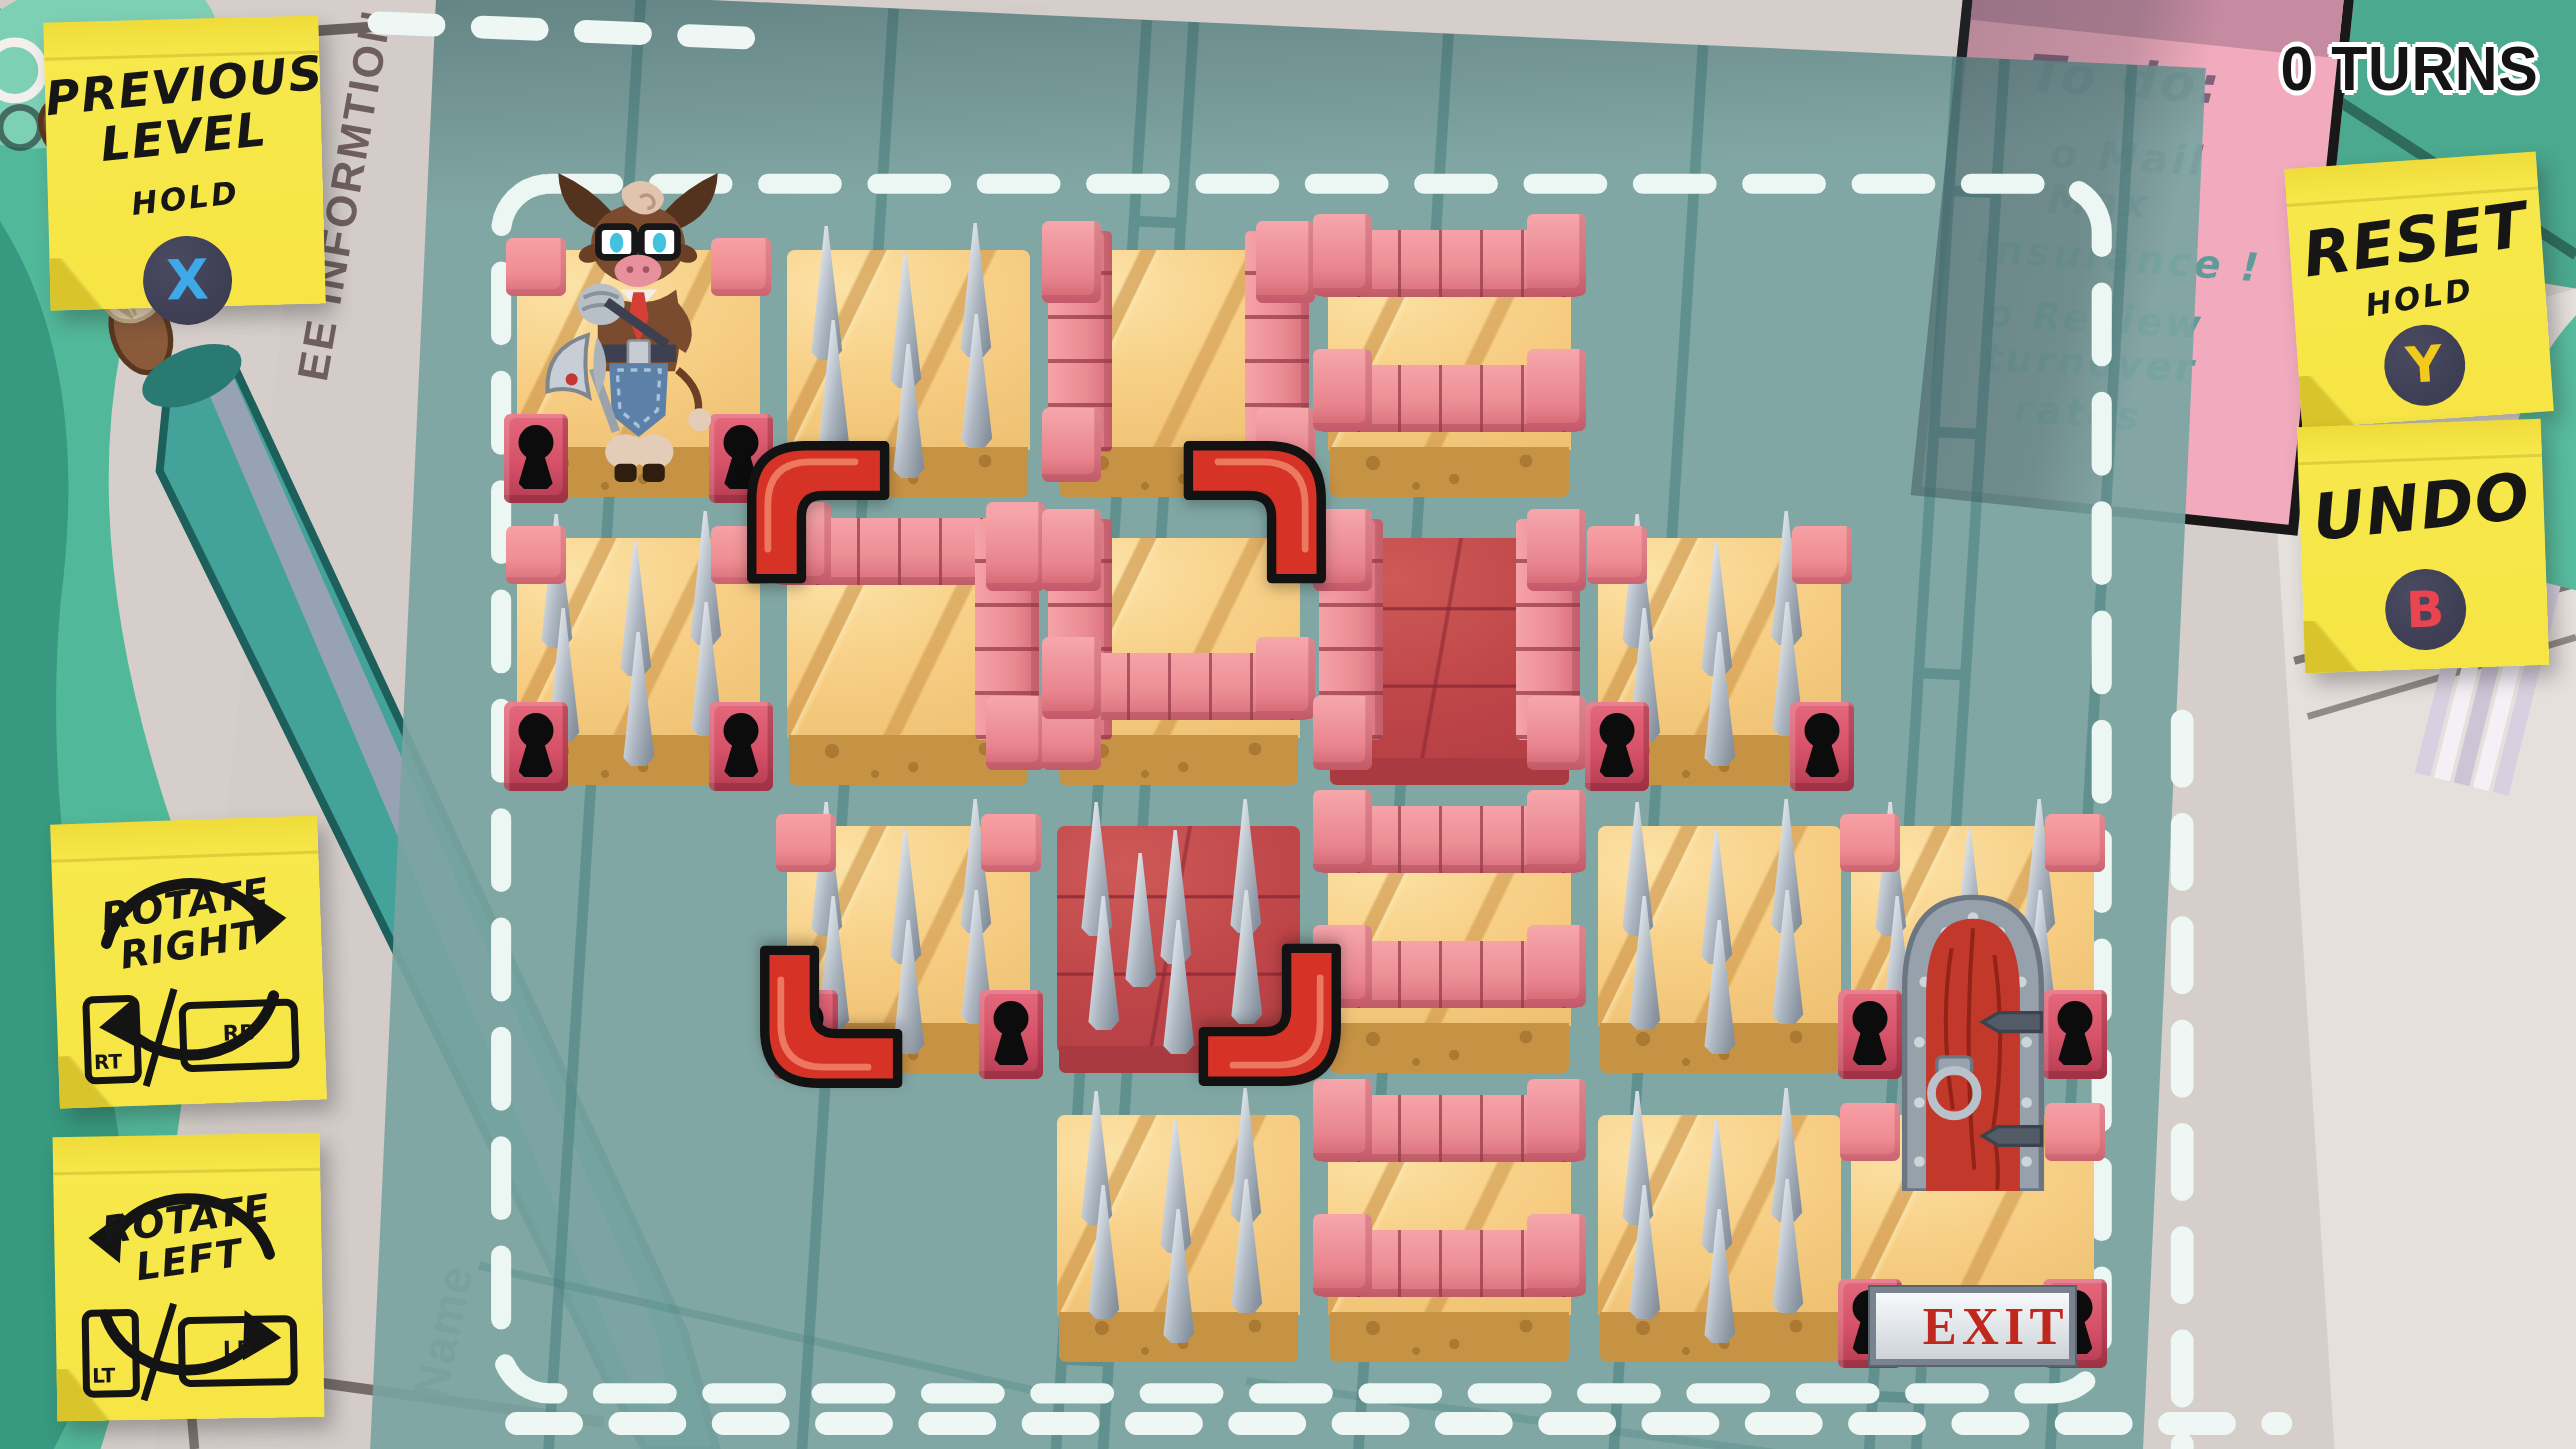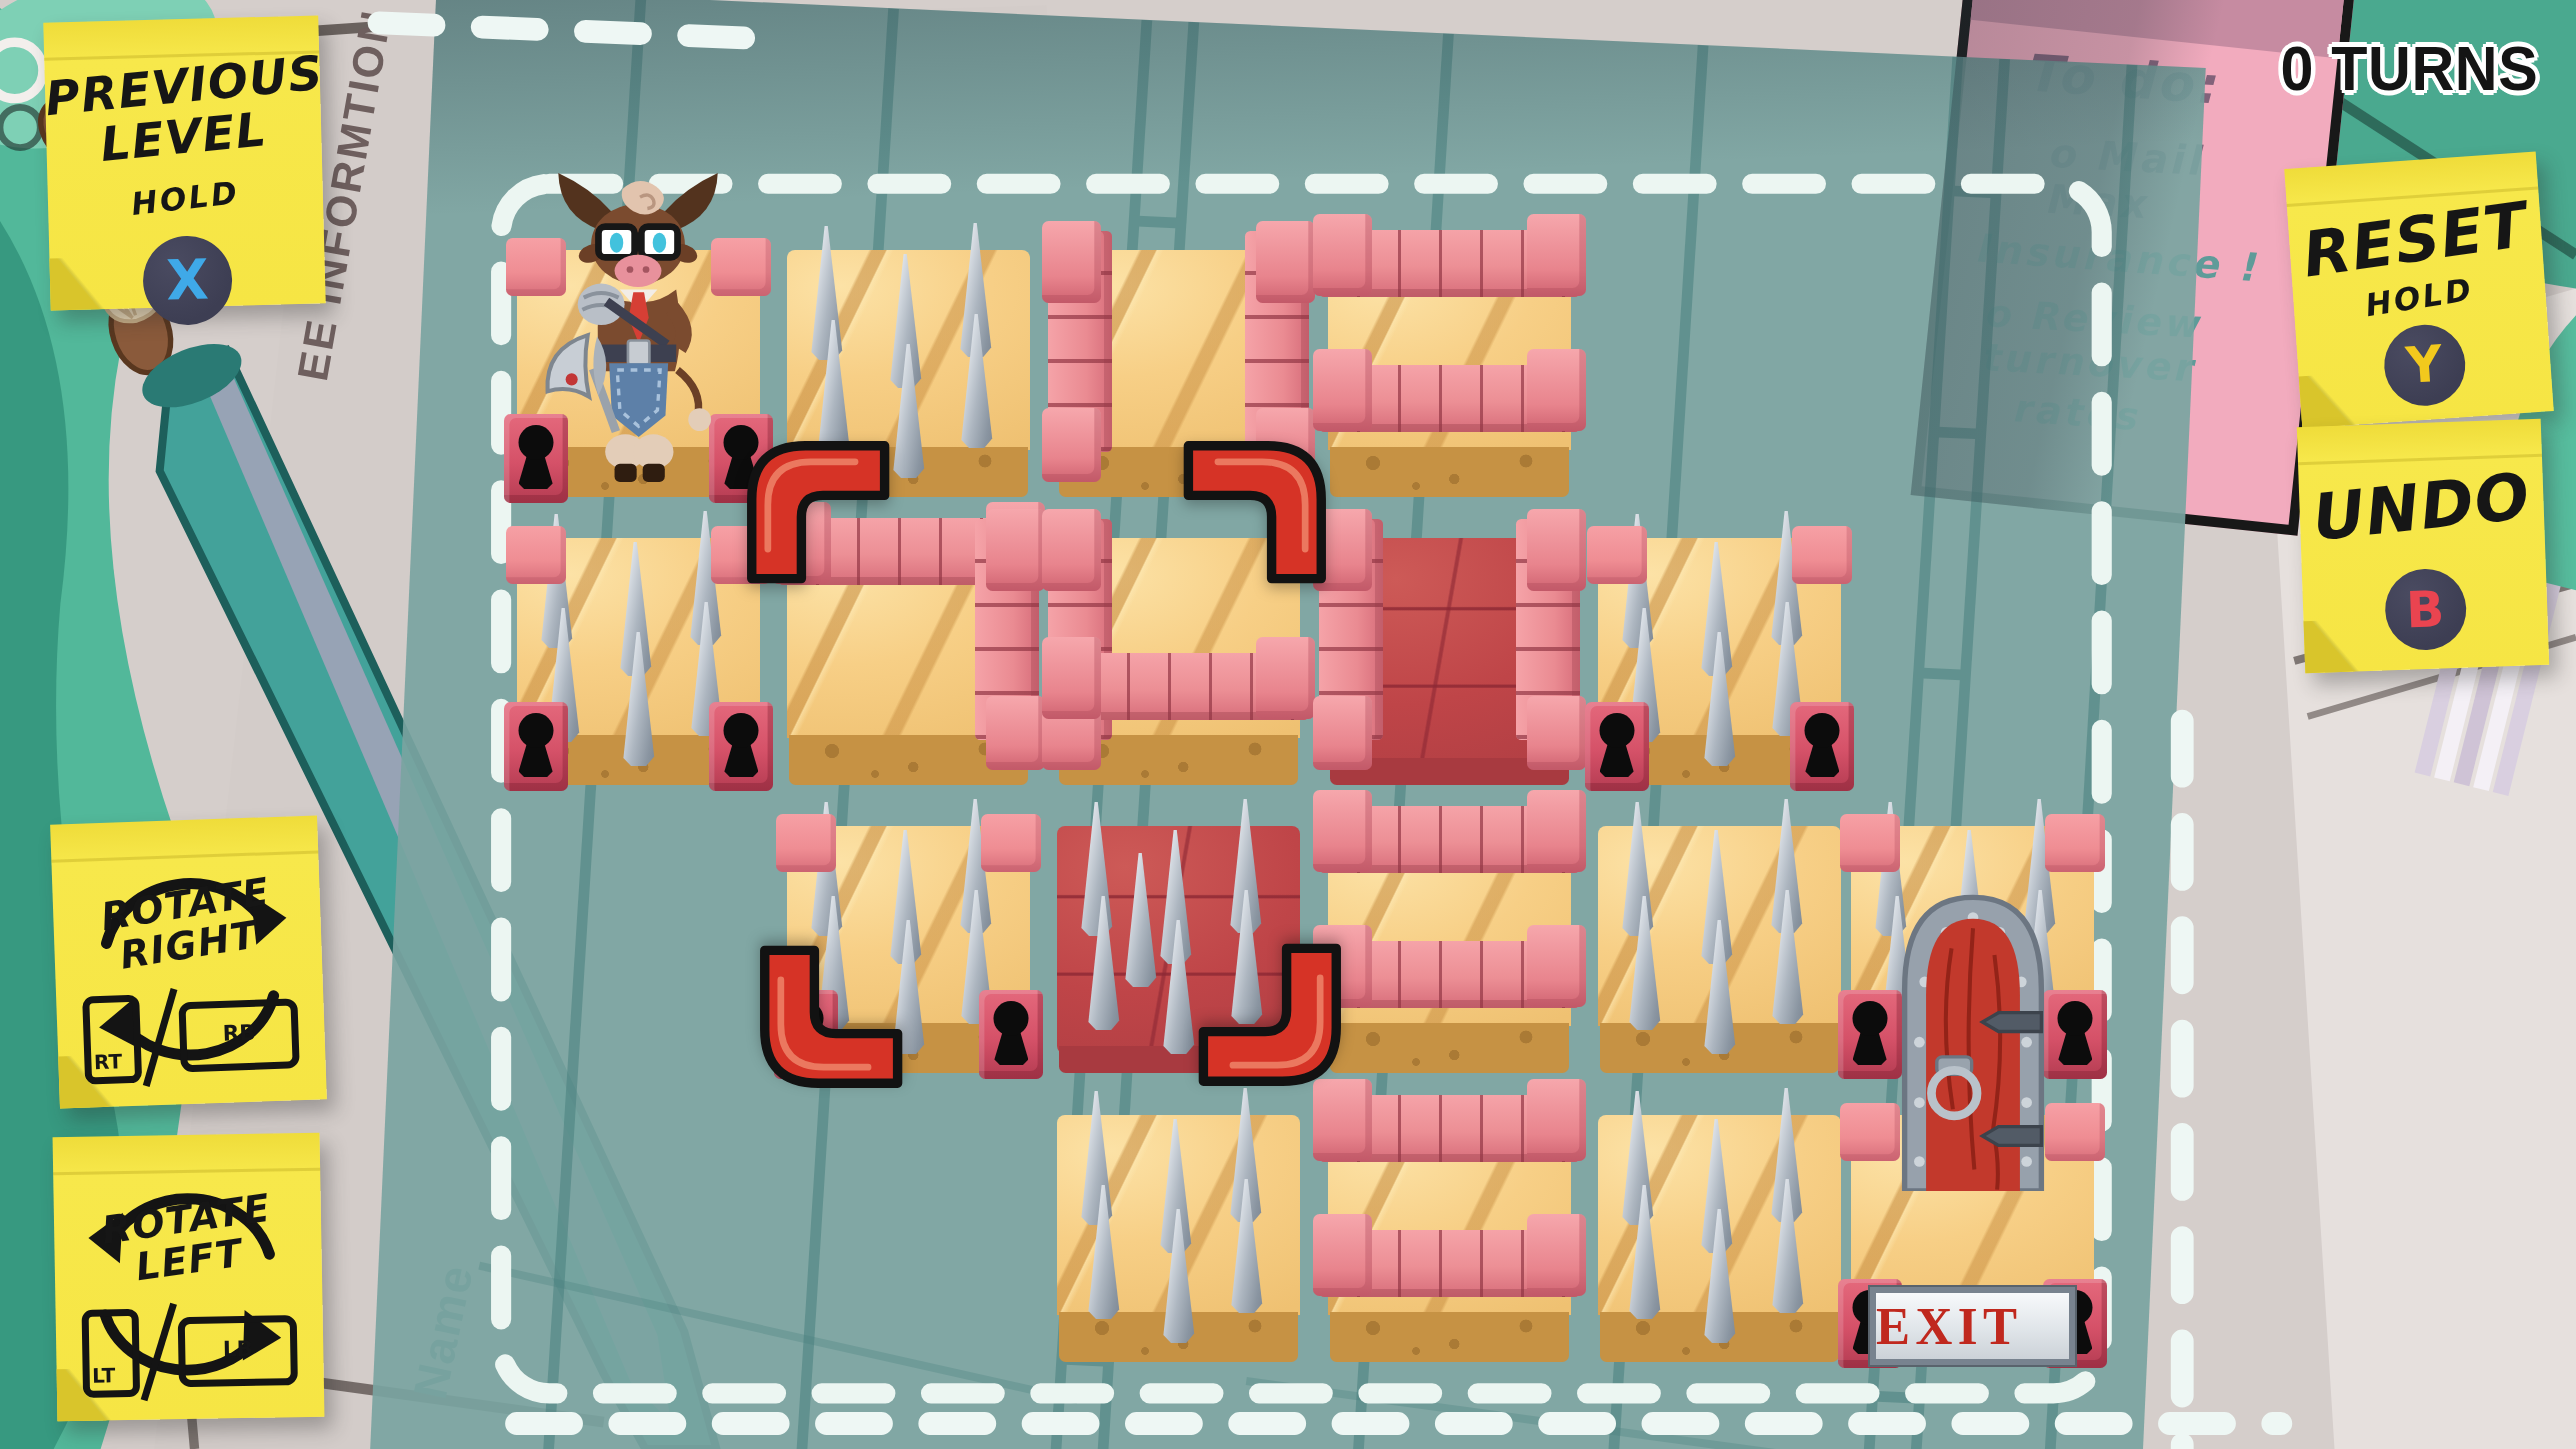--- a/index.html
+++ b/index.html
@@ -91,21 +91,21 @@
     background:#0c0c0c;border-radius:50%;transform:translateX(-50%);}
   .keyblock:before{content:"";position:absolute;left:50%;top:35px;width:34px;height:40px;background:#0c0c0c;
     transform:translateX(-50%);clip-path:polygon(30% 0,70% 0,100% 86%,84% 100%,16% 100%,0 86%);}
 
   .bracket{position:absolute;width:153px;height:153px;z-index:8;filter:drop-shadow(0 5.4px 6.7px rgba(0,0,0,.28));}
   .bracket.tr{transform:scaleX(-1);} .bracket.bl{transform:scaleY(-1);} .bracket.br{transform:scale(-1,-1);}
 
   #door{z-index:9;}
   #exit-plaque{width:205px;height:78px;z-index:9;box-sizing:border-box;border:6.7px solid #78838f;
     background:linear-gradient(180deg,#f7f9fb,#e0e5e9 55%,#ccd2d8);outline:2.7px solid #59636c;
-    display:flex;align-items:center;justify-content:flex-start;}
+    display:flex;align-items:center;justify-content:flex-end;}
   #exit-plaque span{font-family:"Liberation Serif",serif;font-weight:bold;font-size:51px;color:#c0281e;
     letter-spacing:5.4px;transform:scaleY(1.05);}
   #character{z-index:10;}
 
   
   .note{position:absolute;z-index:30;background:linear-gradient(180deg,#efdc3a 0%,#f7e84b 14%,#f6e544 100%);
     box-shadow:8px 12px 20px rgba(40,40,40,.32);text-align:center;color:#161616;
     font-family:"DejaVu Sans",sans-serif;font-weight:bold;font-style:italic;}
   .note:before{content:"";position:absolute;left:0;right:0;top:35px;height:2.7px;background:rgba(170,150,20,.3);}
   .note:after{content:"";position:absolute;left:0;bottom:0;width:64px;height:52px;

